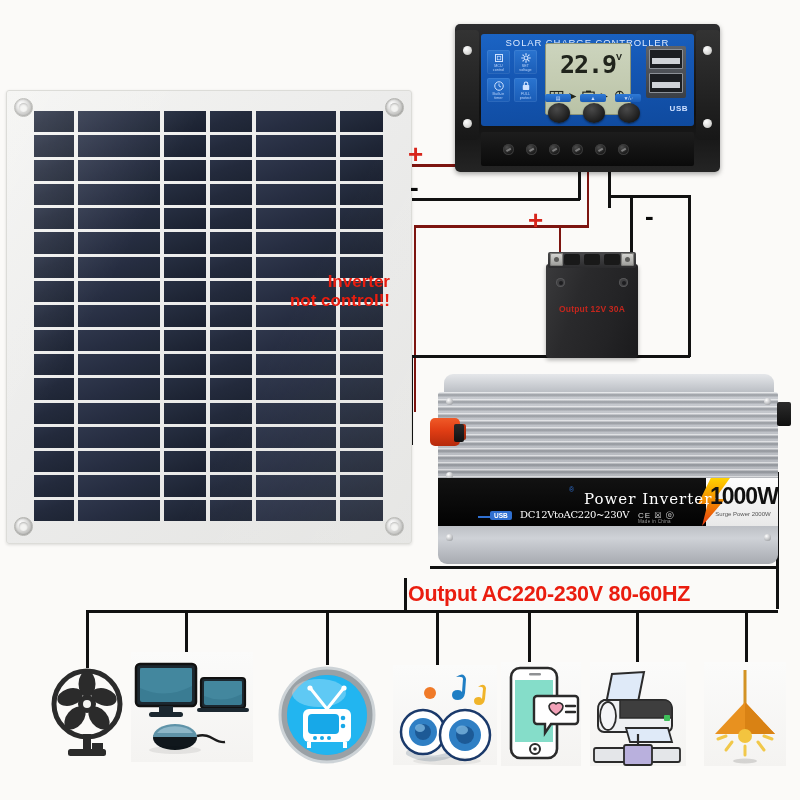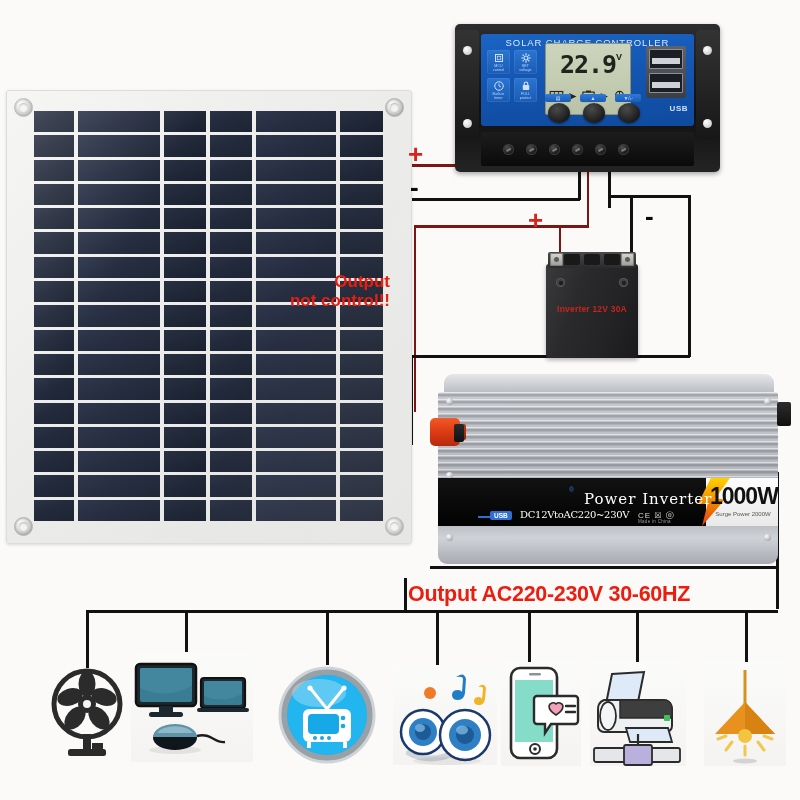--- a/index.html
+++ b/index.html
@@ -518,21 +518,21 @@
     <div id="bat-body"></div>
     <div id="bat-top">
       <div class="bat-cap" style="left:16px;"></div>
       <div class="bat-cap" style="left:36px;"></div>
       <div class="bat-cap" style="left:56px;"></div>
       <div class="bat-post" style="left:2px;"></div>
       <div class="bat-post" style="right:2px;"></div>
     </div>
     <div class="bat-vent" style="left:10px;top:26px;"></div>
     <div class="bat-vent" style="right:10px;top:26px;"></div>
-    <div id="bat-label">Inverter  12V 30A</div>
+    <div id="bat-label">Output  12V 30A</div>
   </div>
 
   <div id="inverter" class="abs">
     <div id="inv-top"></div>
     <div id="inv-fins"></div>
     <div id="inv-bottom"></div>
     <div class="inv-scr" style="left:16px;top:24px;"></div>
     <div class="inv-scr" style="left:16px;top:98px;"></div>
     <div class="inv-scr" style="right:16px;top:24px;"></div>
     <div class="inv-scr" style="right:16px;top:160px;"></div>
@@ -555,25 +555,25 @@
       <div id="inv-surge">Surge Power 2000W</div>
     </div>
   </div>
 
   <div class="plusminus pm-red abs" style="left:408px;top:141px;font-size:26px;">+</div>
   <div class="plusminus pm-black abs" style="left:410px;top:174px;font-size:26px;">-</div>
   <div class="plusminus pm-red abs" style="left:528px;top:207px;font-size:26px;">+</div>
   <div class="plusminus pm-black abs" style="left:645px;top:203px;font-size:26px;">-</div>
 
   <div id="battery-warning">
-    <div>Output</div>
+    <div>Inverter</div>
     <div>not control!!</div>
   </div>
 
-  <div id="output-banner">Output AC220-230V 30-60HZ</div>
+  <div id="output-banner">Output AC220-230V 80-60HZ</div>
 
   <div class="appliance" style="left:46px;top:664px;width:82px;height:98px;">
     <svg width="82" height="98" viewBox="0 0 82 98">
       <circle cx="41" cy="40" r="33" fill="none" stroke="#2b2b2b" stroke-width="5"></circle>
       <circle cx="41" cy="40" r="9" fill="#2b2b2b"></circle>
       <circle cx="41" cy="40" r="4" fill="#f4f4f2"></circle>
       <g fill="#2b2b2b">
         <ellipse cx="41" cy="20" rx="8.5" ry="13"></ellipse>
         <ellipse cx="58" cy="33" rx="13" ry="8.5" transform="rotate(18 58 33)"></ellipse>
         <ellipse cx="53" cy="54" rx="8.5" ry="13" transform="rotate(-40 53 54)"></ellipse>

